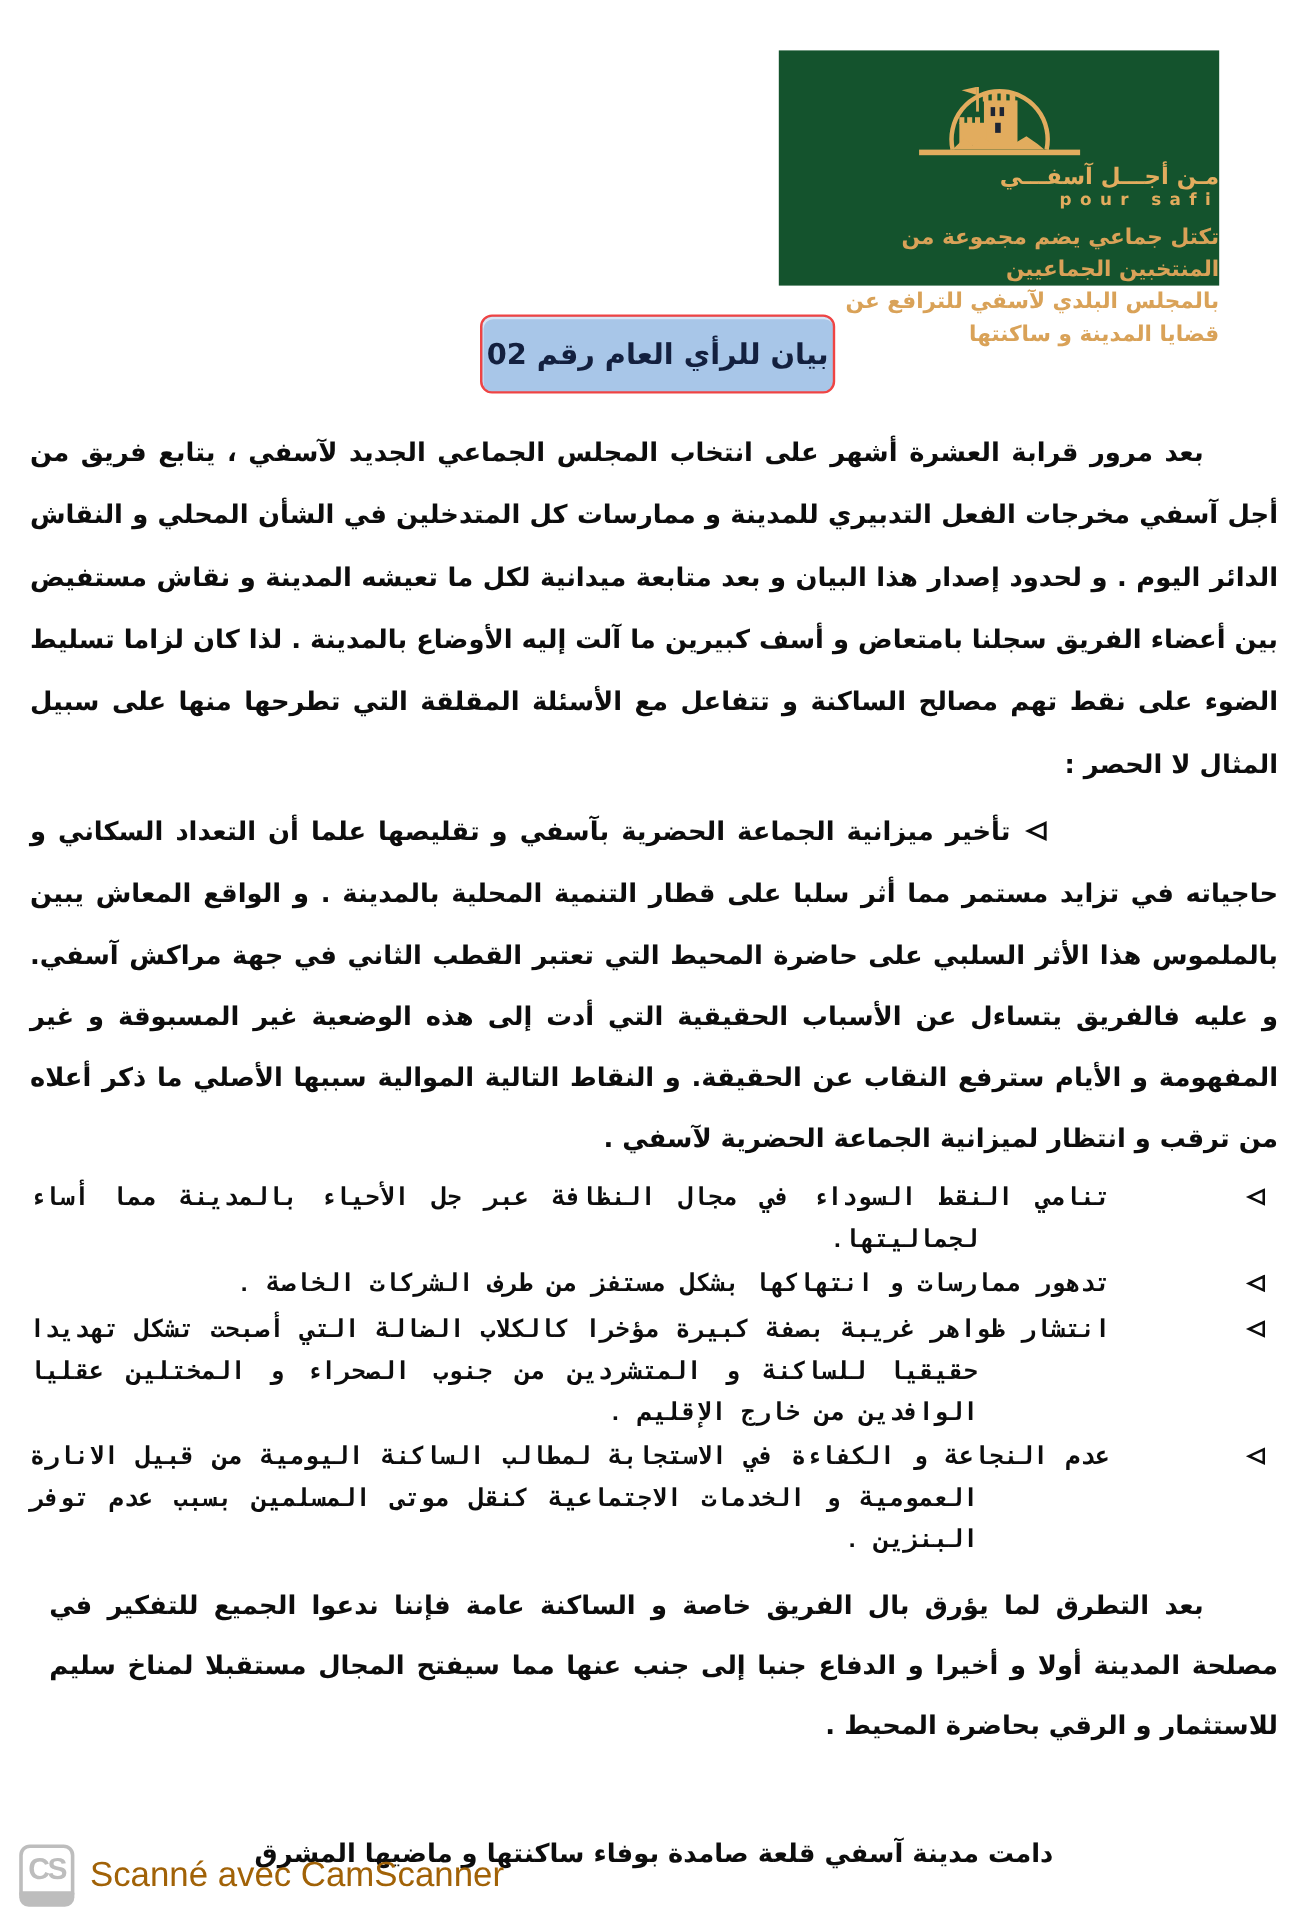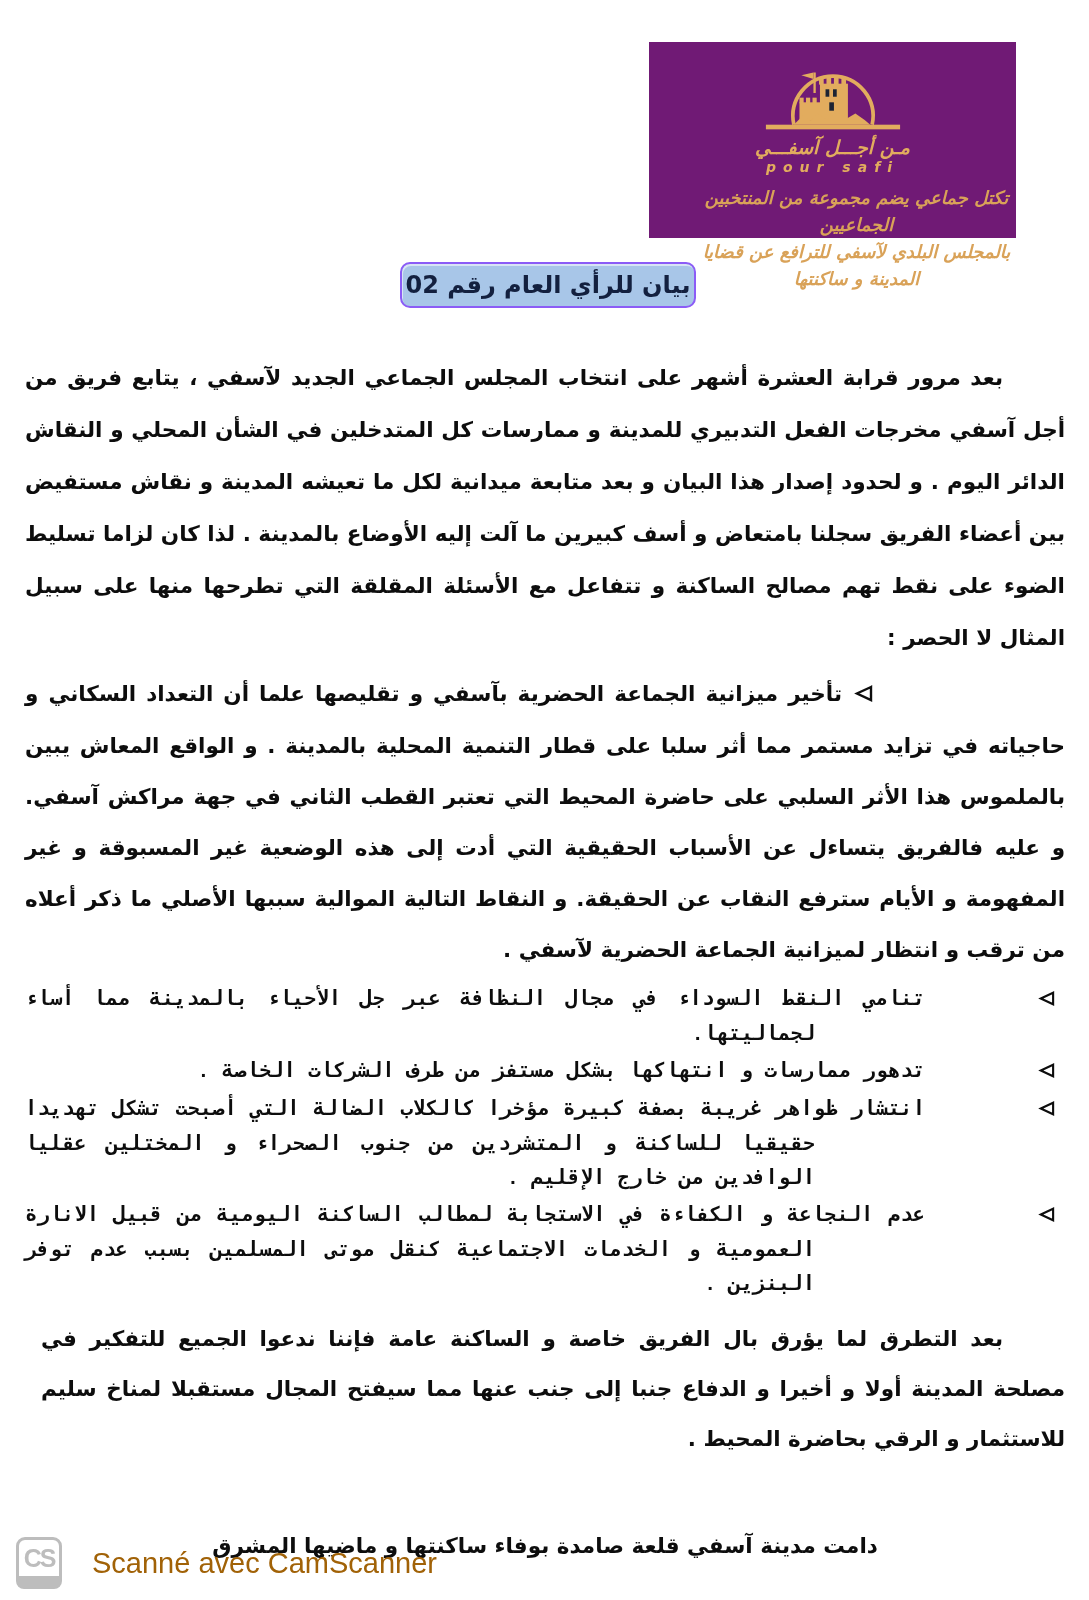--- a/index.html
+++ b/index.html
@@ -5,31 +5,31 @@
   * { margin:0; padding:0; box-sizing:border-box; }
   html,body { background:#ffffff; }
   .page {
     position:relative; width:1089px; height:1600px; background:#ffffff;
     overflow:hidden; font-family:"DejaVu Sans","Liberation Sans",sans-serif;
   }
 
   
   .logo-card {
     position:absolute; left:649px; top:42px; width:367px; height:196px;
-    background:#701a75; color:#dfa95f; text-align:center; padding-top:10px;font-style:italic;
+    background:#14532d; color:#dfa95f; text-align:right; padding-top:10px;
   }
   .logo-icon { display:block; margin:0 auto; }
   .logo-name-ar { font-size:19px; font-weight:bold; color:#e2ac5e; direction:rtl; letter-spacing:1px; margin-top:2px; }
   .logo-name-fr { font-size:14px; font-weight:bold; color:#e2ac5e; letter-spacing:7px; margin-top:1px; }
   .logo-tagline { font-size:18px; font-weight:bold; line-height:1.5; color:#d9a258; direction:rtl; margin-top:9px;margin-left:48px; }
 
   
   .title-box {
-    position:absolute; left:400px; top:262px; width:296px; height:46px;
-    background:#a8c6e8; border:2px solid #8b5cf6; border-radius:10px;
+    position:absolute; left:400px; top:262px; width:296px; height:66px;
+    background:#a8c6e8; border:2px solid #ef4444; border-radius:10px;
     display:flex; align-items:center; justify-content:center;
     box-shadow:inset 1px 2px 0 rgba(255,255,255,.55);
   }
   .title-box .title-text { font-size:24px; font-weight:bold; color:#13203f; direction:rtl; }
 
   
   .doc {
     position:absolute; left:25px; top:352px; width:1040px;
     direction:rtl; color:#0d0d0d; font-weight:bold;
   }
@@ -44,21 +44,21 @@
     text-align:justify; text-align-last:right;
     padding-right:120px; text-indent:-120px;
   }
   .bullet-list .arrow-icon { margin-left:10px; }
 
   .para-mid { font-size:21.5px; line-height:50px; text-indent:62px; margin-top:12px;margin-left:16px; }
 
   .closing-line { margin-top:56px; text-align:center; text-align-last:center; font-size:21.5px; text-indent:0; }
 
   
-  .footer { position:absolute; left:16px; top:1537px; display:flex; align-items:center; gap:30px; }
+  .footer { position:absolute; left:16px; top:1537px; display:flex; align-items:center; gap:13px; }
   .cs-badge { position:relative; width:46px; height:52px; }
   .cs-badge .cs-frame {
     position:absolute; top:0; left:0; width:46px; height:44px;
     border:3px solid #bdbdbd; border-radius:9px 9px 3px 3px; background:#fff;
   }
   .cs-badge .cs-text {
     position:absolute; top:7px; left:0; right:0; text-align:center;
     font-size:25px; font-weight:bold; color:#bdbdbd; letter-spacing:-2px;
     font-family:"Liberation Sans",sans-serif;
   }

